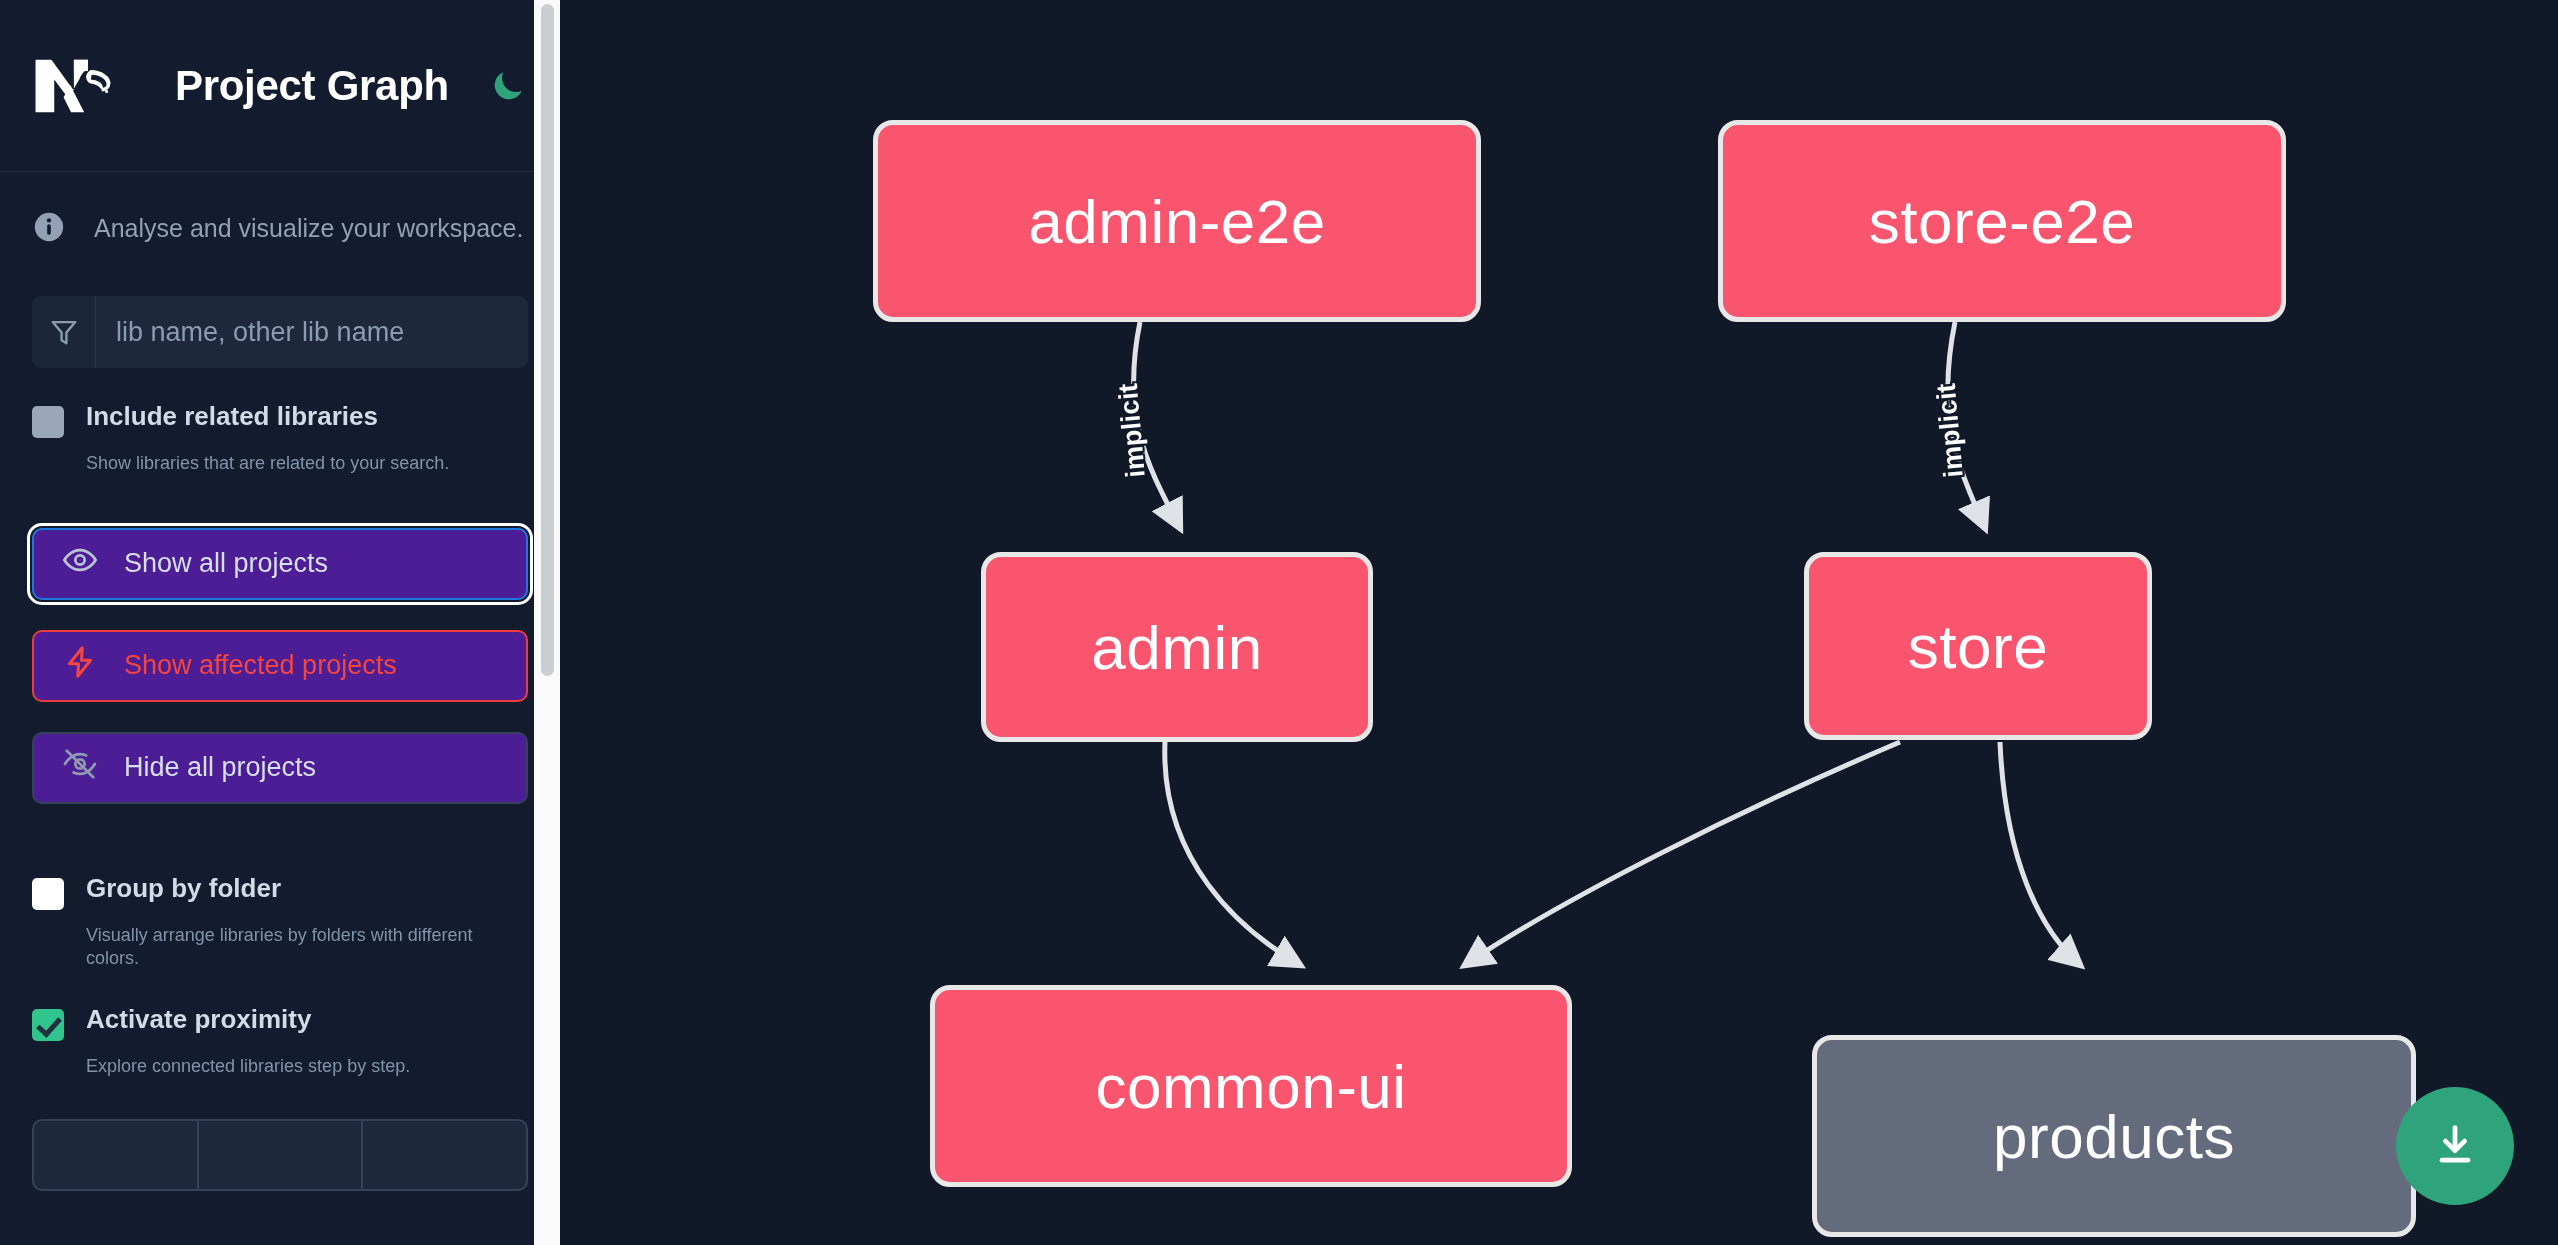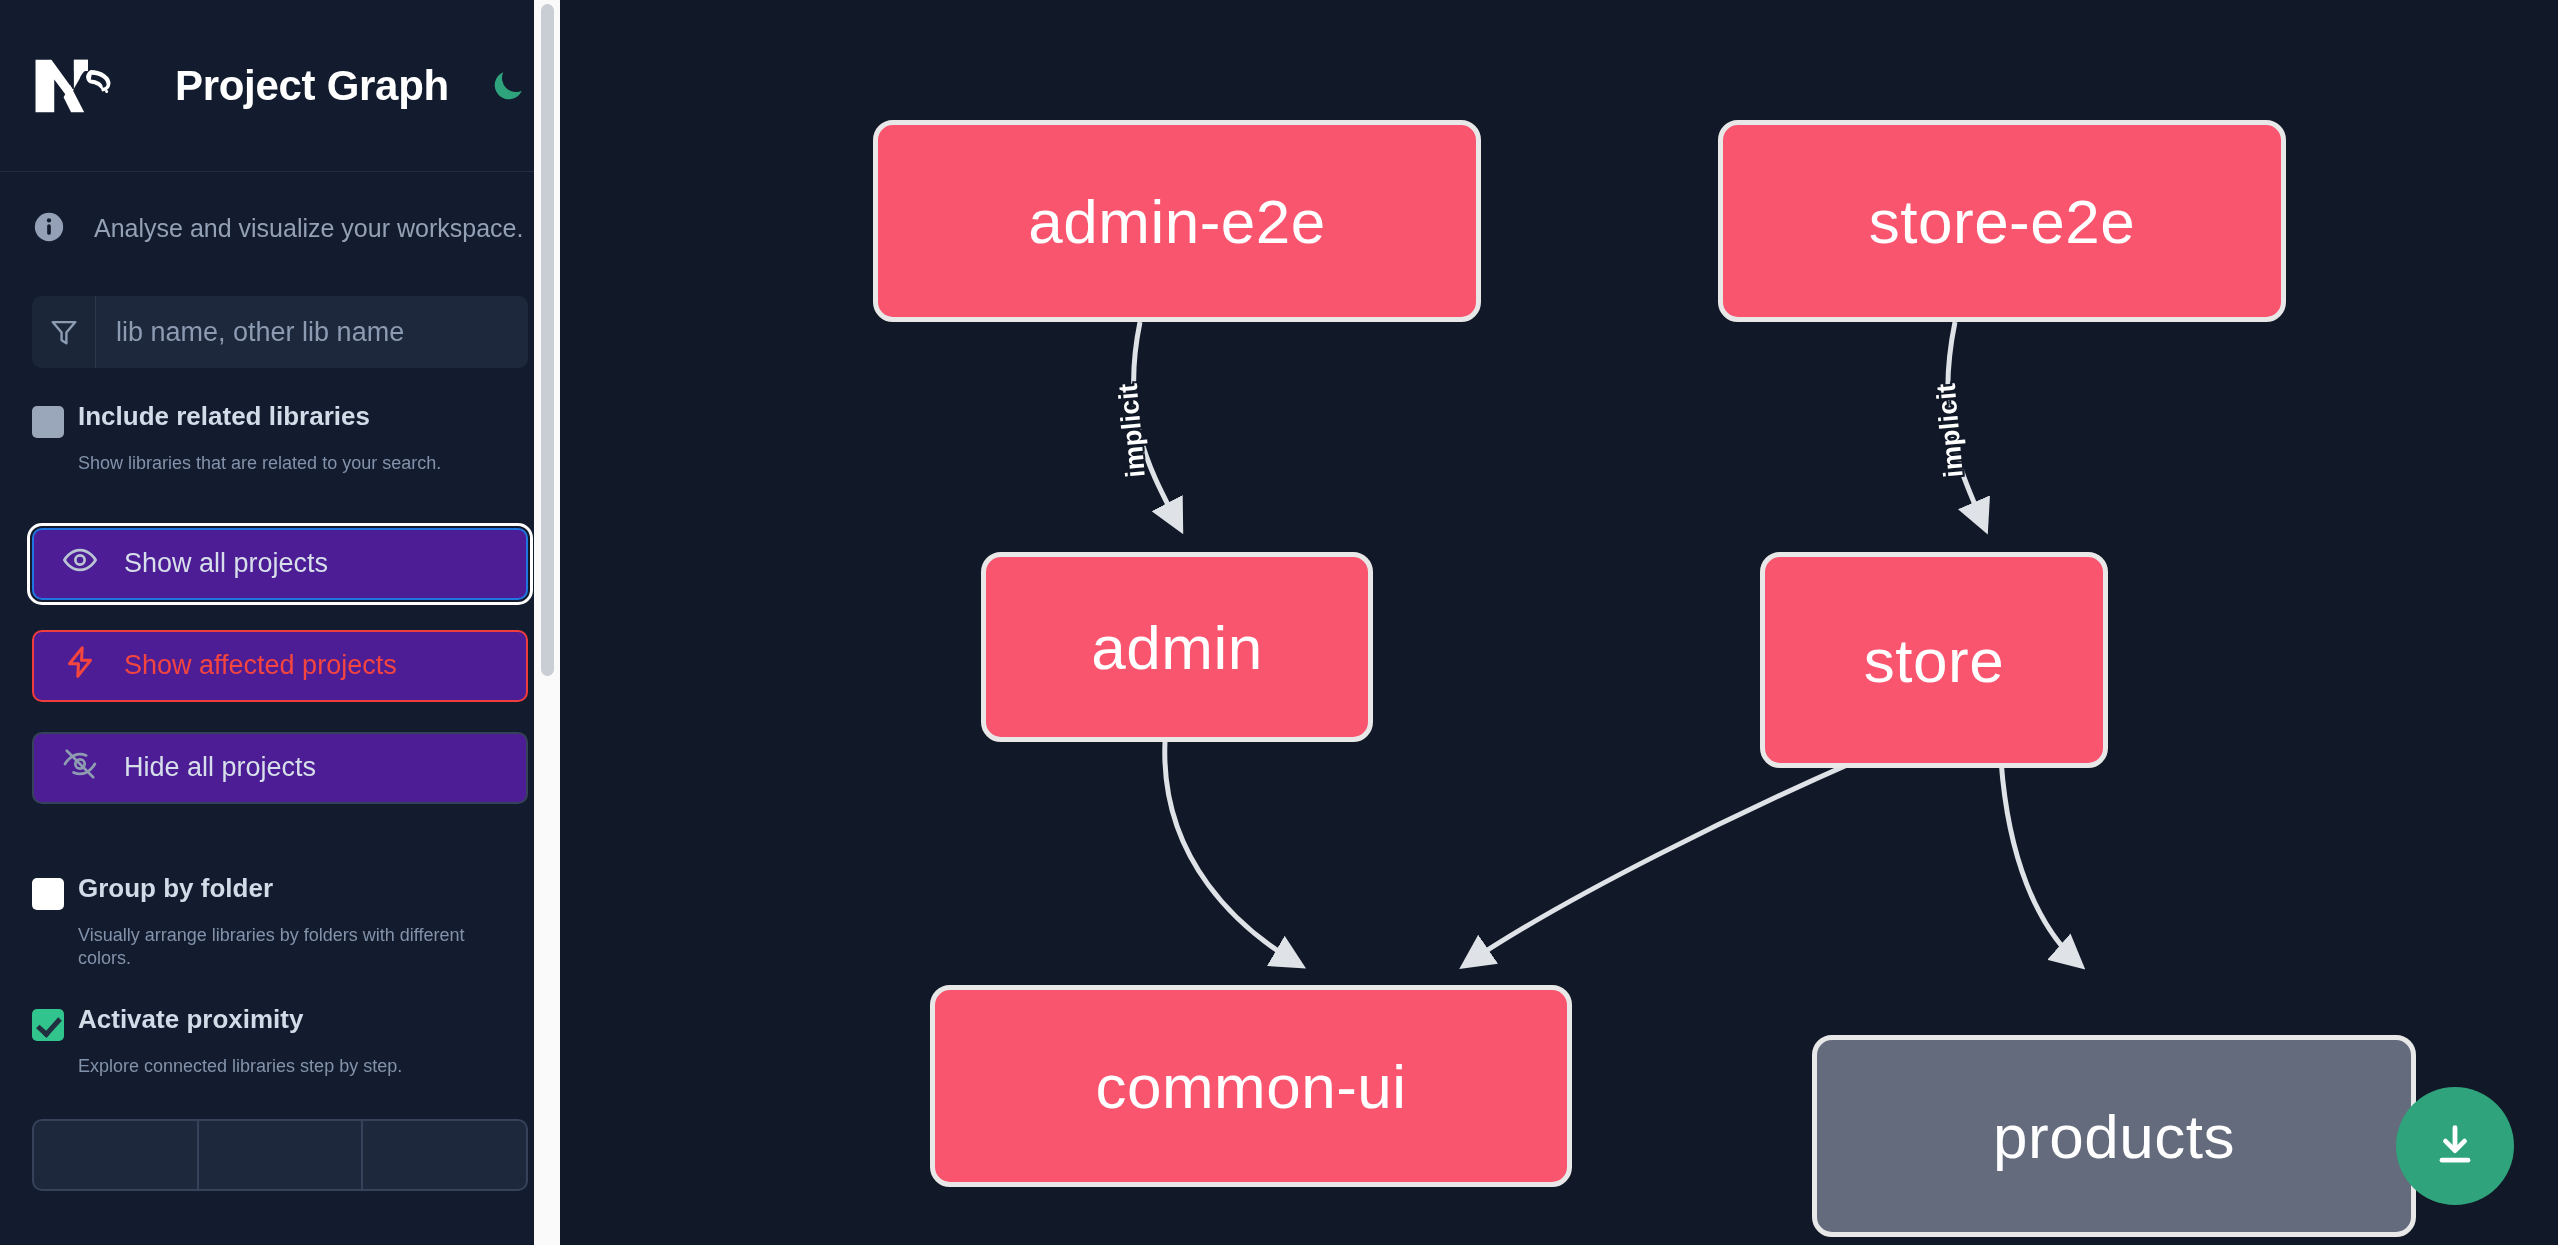--- a/index.html
+++ b/index.html
@@ -79,21 +79,21 @@
     background: #1d283d;
     border: 0;
     outline: none;
     color: #c5d0e0;
     font-size: 27px;
     font-family: "Liberation Sans", sans-serif;
     padding: 0 20px;
   }
   .filter-input::placeholder { color: #8d9bb2; }
 
-  .check-block { margin-top: 34px; display: flex; gap: 14px; align-items: flex-start; }
+  .check-block { margin-top: 34px; display: flex; gap: 22px; align-items: flex-start; }
   .cb {
     flex: 0 0 auto;
     width: 32px; height: 32px;
     border-radius: 5px;
     margin-top: 4px;
     position: relative;
     cursor: pointer;
   }
   .cb-gray { background: #9aa6ba; }
   .cb-white { background: #ffffff; }
@@ -376,21 +376,21 @@
     </div>
 
     <div class="node node-pink" style="left:1158px; top:120px; width:568px; height:202px;">
       <span>store-e2e</span>
     </div>
 
     <div class="node node-pink" style="left:421px; top:552px; width:392px; height:190px;">
       <span>admin</span>
     </div>
 
-    <div class="node node-pink" style="left:1200px; top:552px; width:348px; height:216px;">
+    <div class="node node-pink" style="left:1244px; top:552px; width:348px; height:188px;">
       <span>store</span>
     </div>
 
     <div class="node node-pink" style="left:370px; top:985px; width:642px; height:202px;">
       <span>common-ui</span>
     </div>
 
     <div class="node node-gray" style="left:1252px; top:1035px; width:604px; height:202px;">
       <span>products</span>
     </div>

